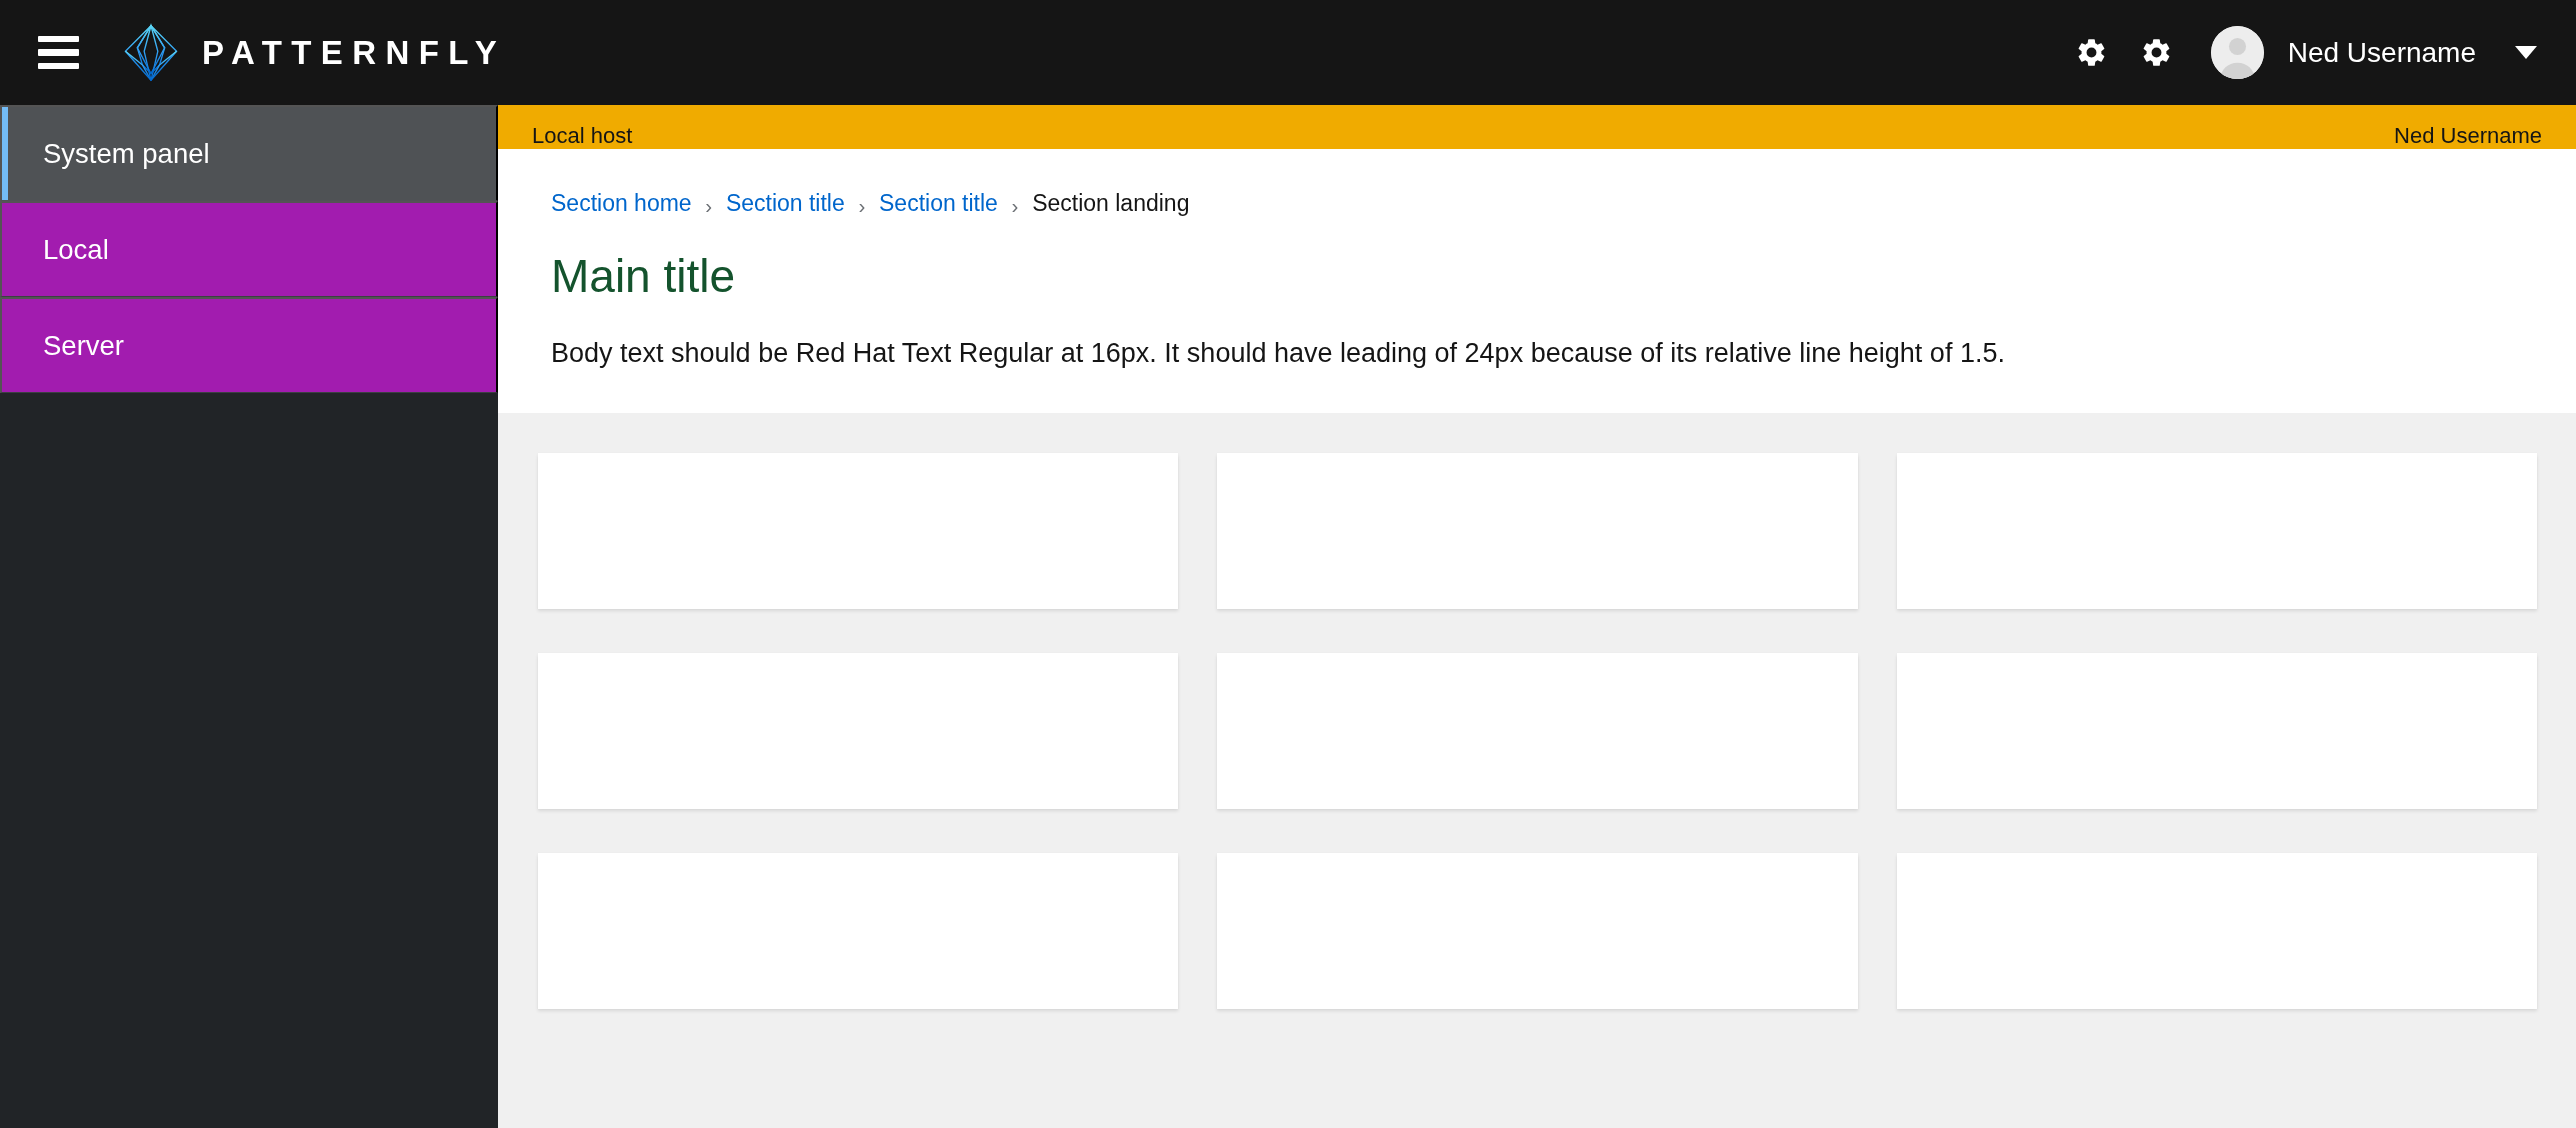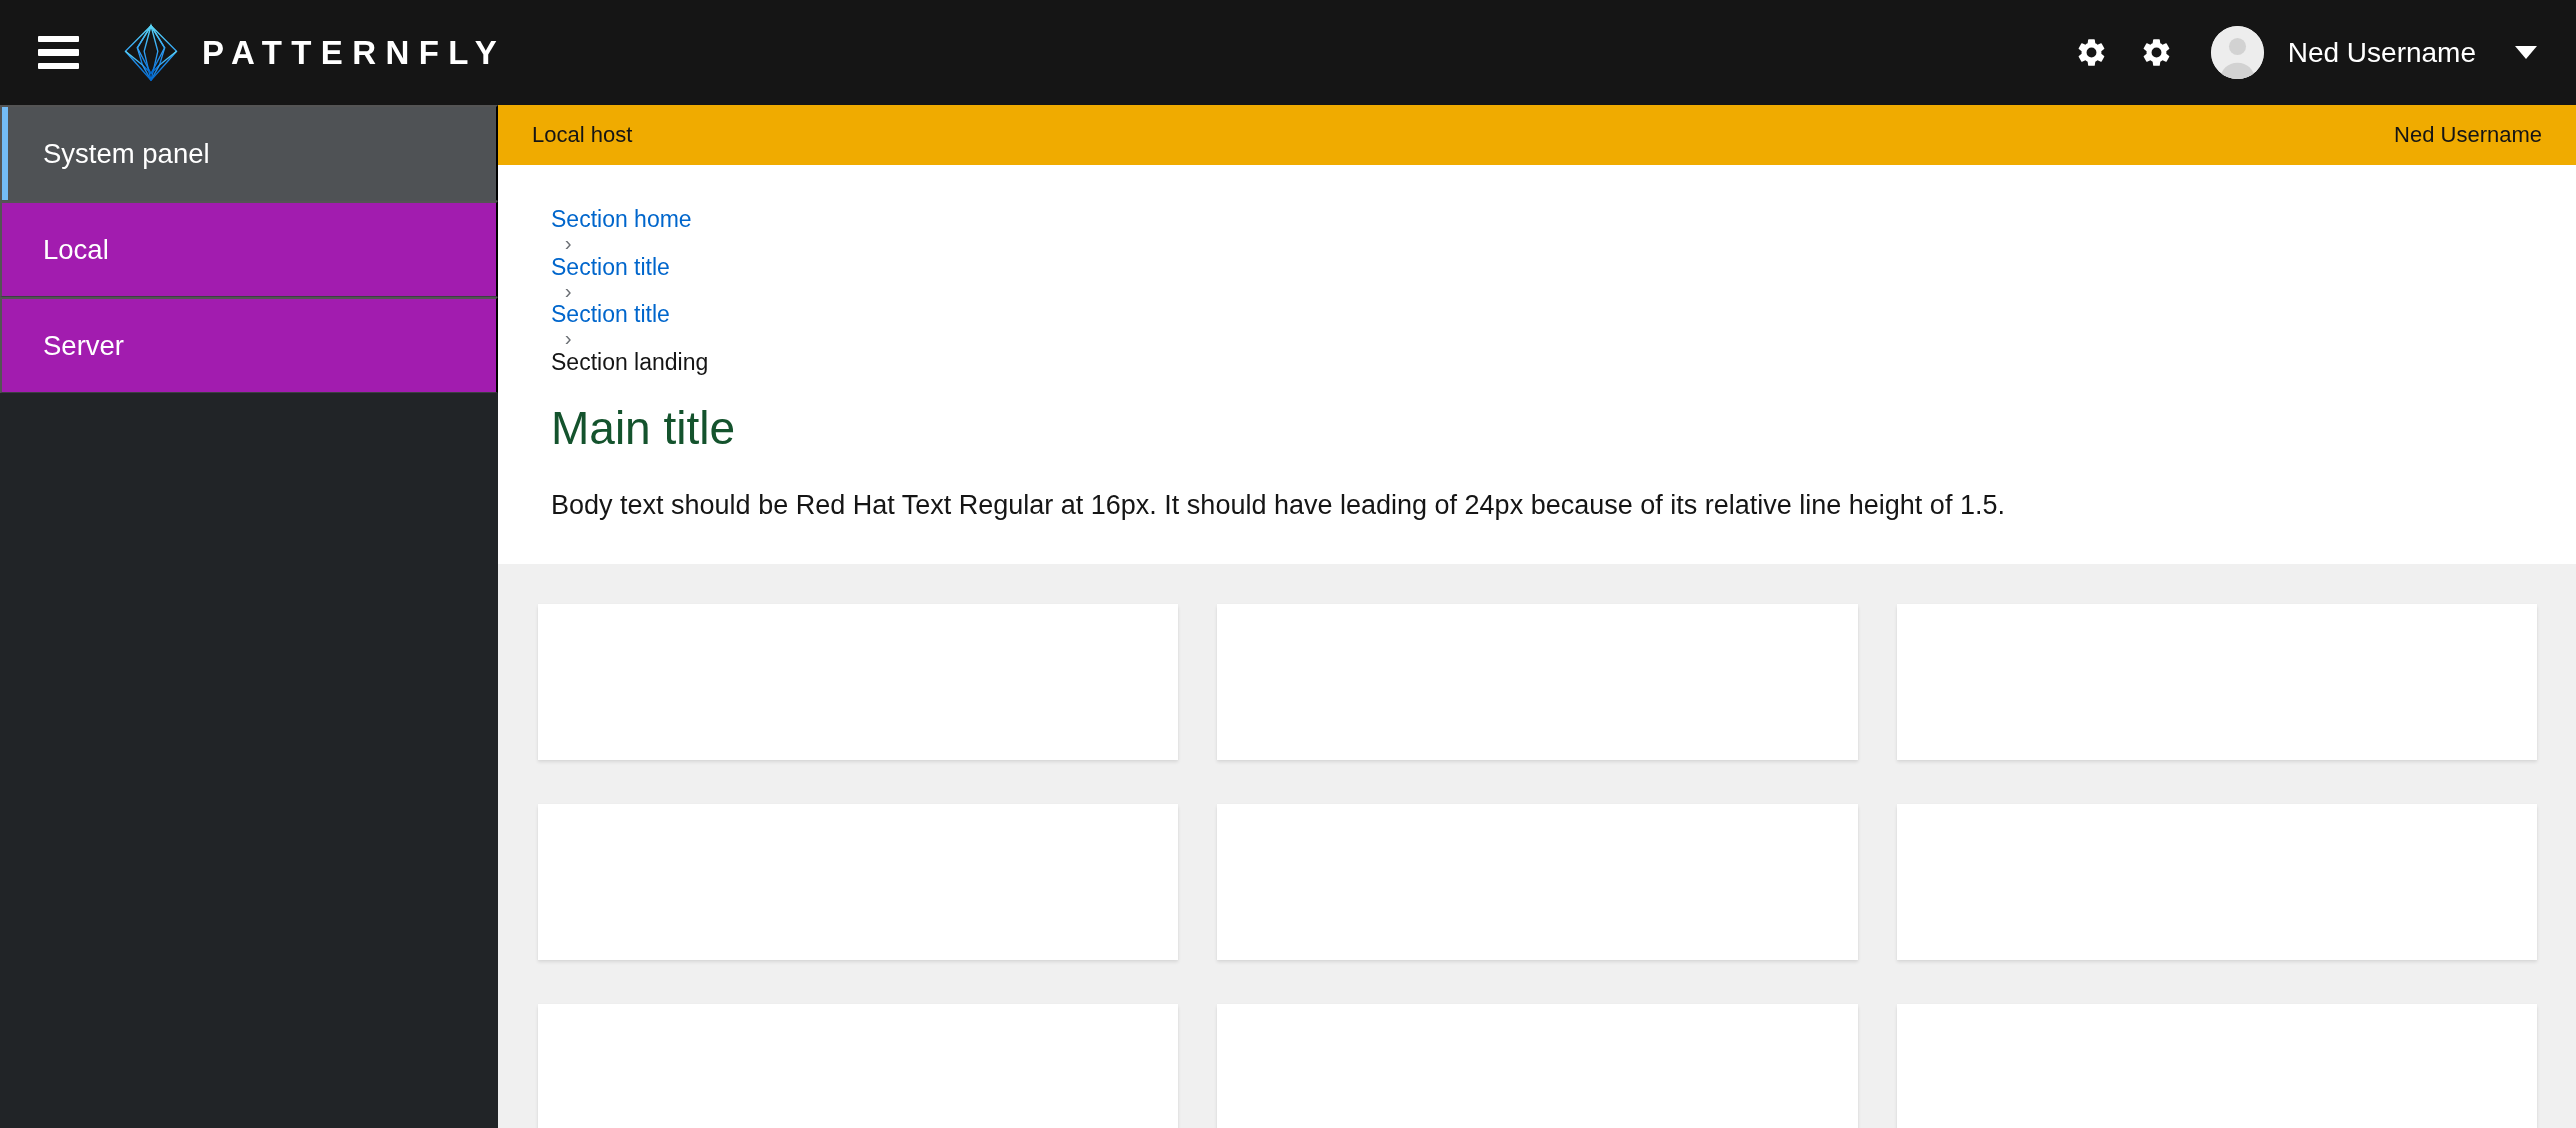--- a/index.html
+++ b/index.html
@@ -175,27 +175,27 @@
   .main {
     flex: 1 1 auto;
     display: flex;
     flex-direction: column;
     min-width: 0;
     background: #f0f0f0;
   }
 
   
   .banner {
-    height: 60px;
+    height: 44px;
     background: #f0ab00;
     color: #151515;
     display: flex;
-    align-items: center;
+    align-items: flex-end;
     font-size: 22px;
-    padding: 10px 34px;
+    padding: 0 34px;
     flex: 0 0 auto;
     position: relative;
   }
   .banner-left { white-space: nowrap; }
   .banner-center {
     position: absolute;
     left: 50%;
     transform: translateX(-50%);
     white-space: nowrap;
   }
@@ -203,25 +203,24 @@
 
   
   .page-header {
     background: #ffffff;
     padding: 41px 53px 39px 53px;
     flex: 0 0 auto;
   }
 
   .breadcrumb {
     display: flex;
-    align-items: flex-start;
+    align-items: flex-end;
     font-size: 23px;
-    margin-bottom: 25px;
+    margin-bottom: 32px;
     flex-wrap: nowrap;
-    flex-direction: column;
   }
   .crumb-link {
     color: #0066cc;
     text-decoration: none;
     cursor: pointer;
     white-space: nowrap;
   }
   .crumb-current {
     color: #151515;
     white-space: nowrap;

